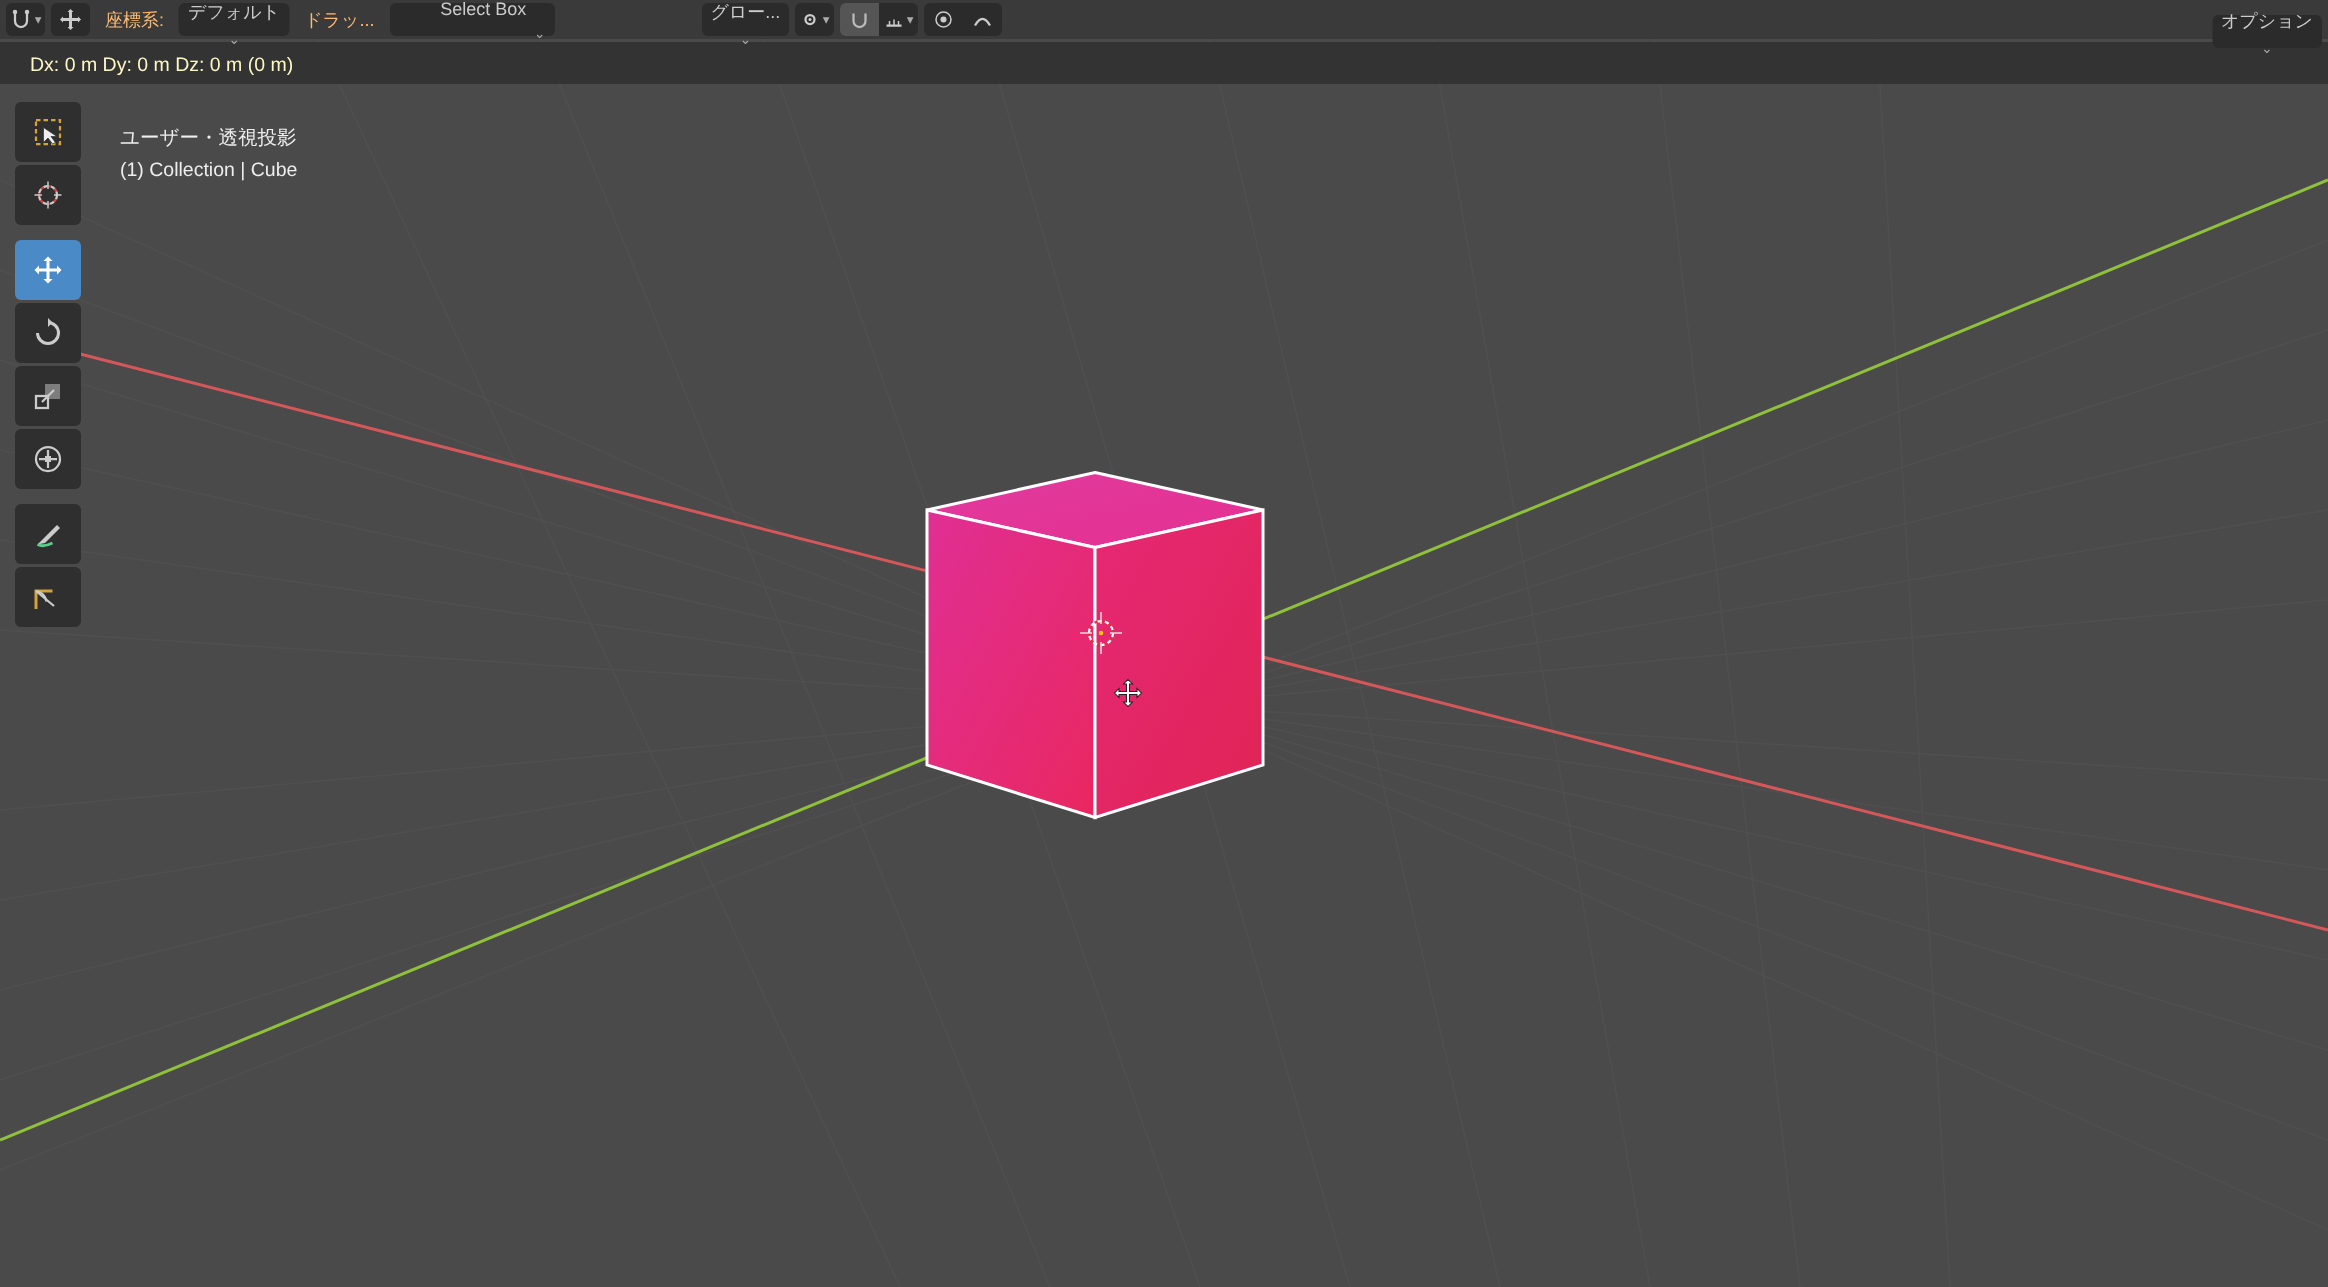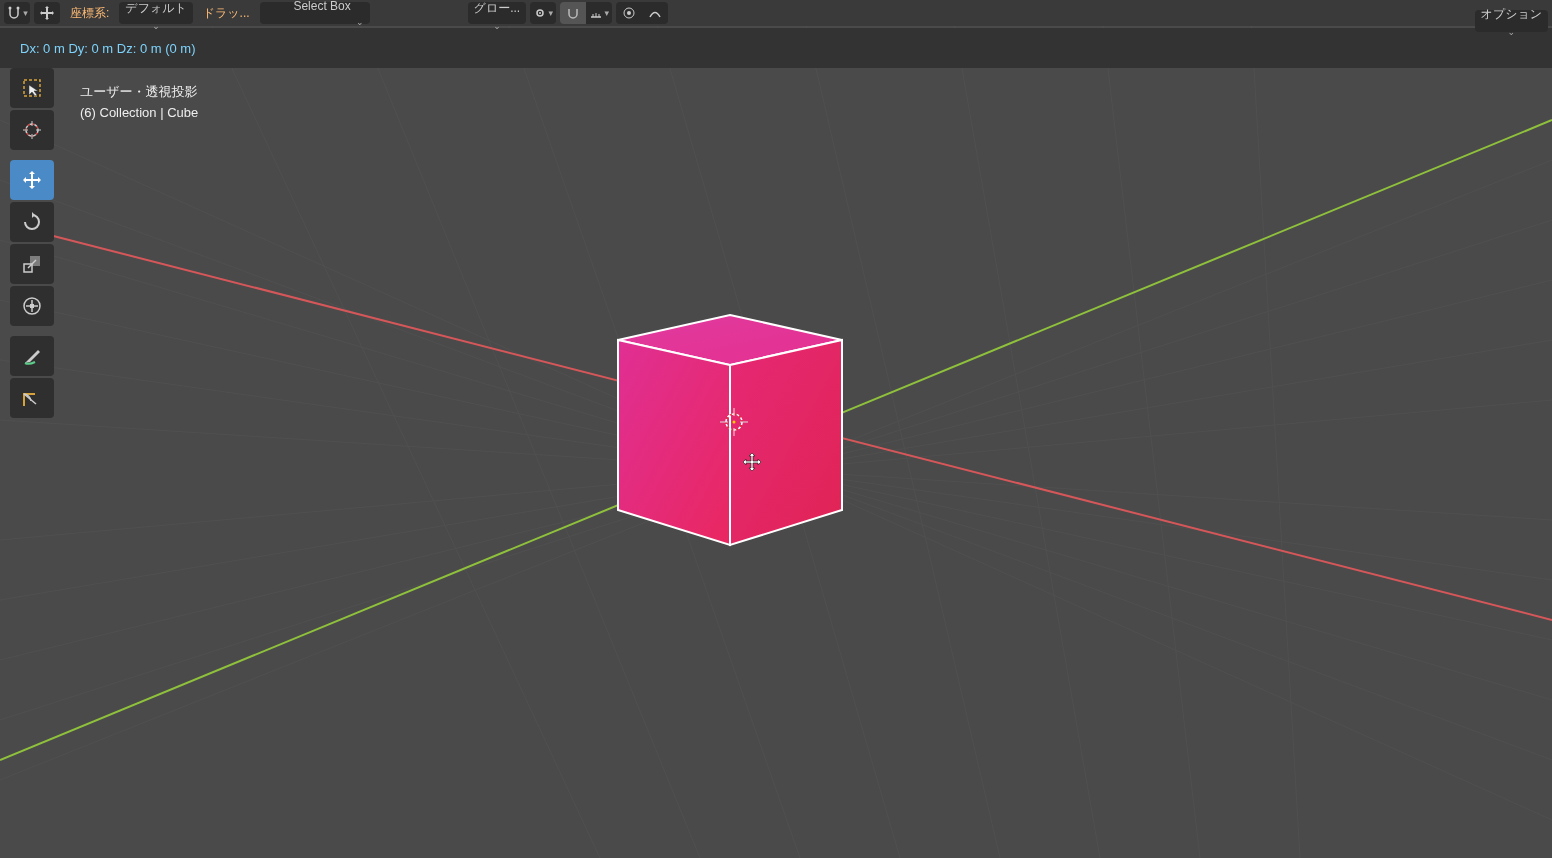--- a/index.html
+++ b/index.html
@@ -49,27 +49,27 @@
   cursor: pointer;
 }
 .header-label {
   font-size: 12px;
   color: #fdba74;
   padding: 0 6px;
 }
 .status-bar {
   position: absolute;
   top: 28px; left: 0; right: 0;
-  height: 40px;
+  height: 28px;
   background: #333;
   display: flex;
   align-items: center;
   padding: 0 20px;
   font-size: 13px;
-  color: #7dd3fc;
+  color: #fef9c3;
   z-index: 40;
 }
 .viewport {
   position: absolute;
   top: 0; left: 0; right: 0; bottom: 0;
   background: #4a4a4a;
   overflow: hidden;
 }
 .overlay-text {
   position: absolute;
@@ -302,21 +302,21 @@
     </div>
   </div>
 </div>
 
 <div class="status-bar">
   <span>Dx: 0 m   Dy: 0 m   Dz: 0 m (0 m)</span>
 </div>
 
 <div class="overlay-text">
   <div>ユーザー・透視投影</div>
-  <div>(6) Collection | Cube</div>
+  <div>(1) Collection | Cube</div>
 </div>
 
 <div class="left-toolbar">
   <div class="tool-btn">
     <svg width="22" height="22" viewBox="0 0 22 22">
         <rect x="3" y="3" width="16" height="16" fill="none" stroke="#d6a33a" stroke-width="1.5" stroke-dasharray="3 2"></rect>
         <path d="M8 8 L8 18 L11 15 L14 19 L16 18 L13 14 L17 14 Z" fill="#eee" stroke="#333" stroke-width="0.5"></path>
       </svg>
   </div>
   <div class="tool-btn">

